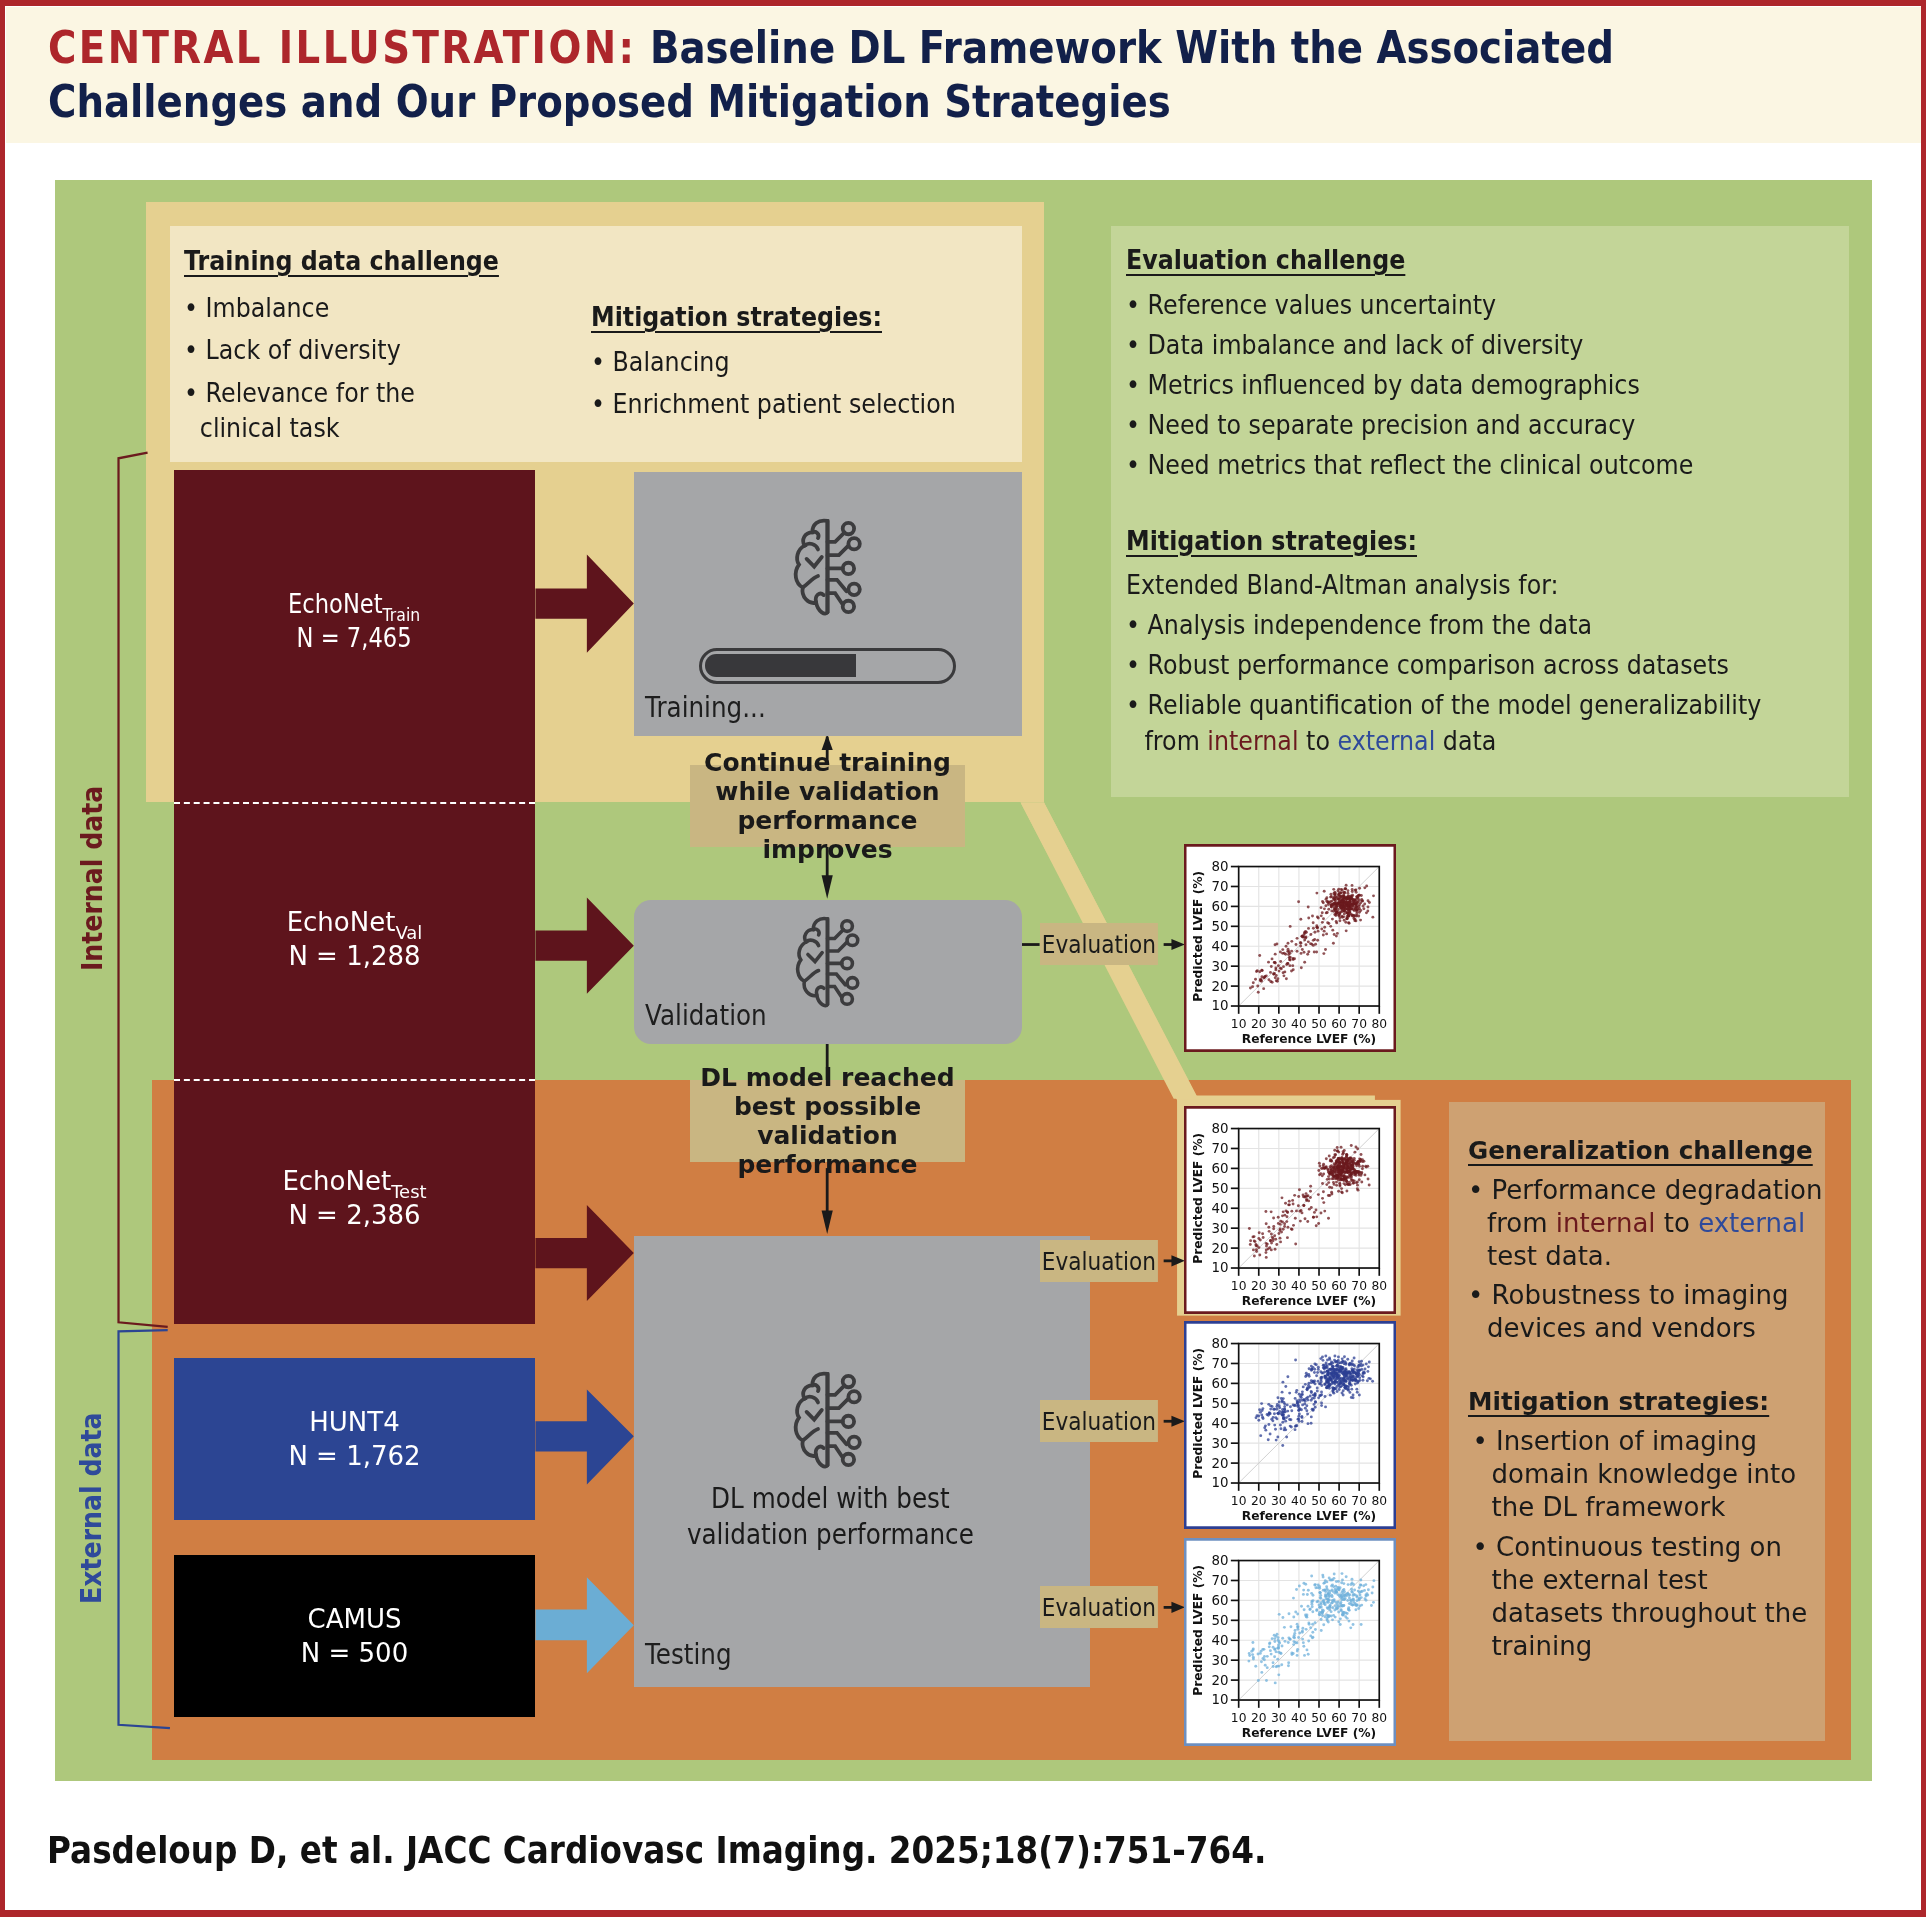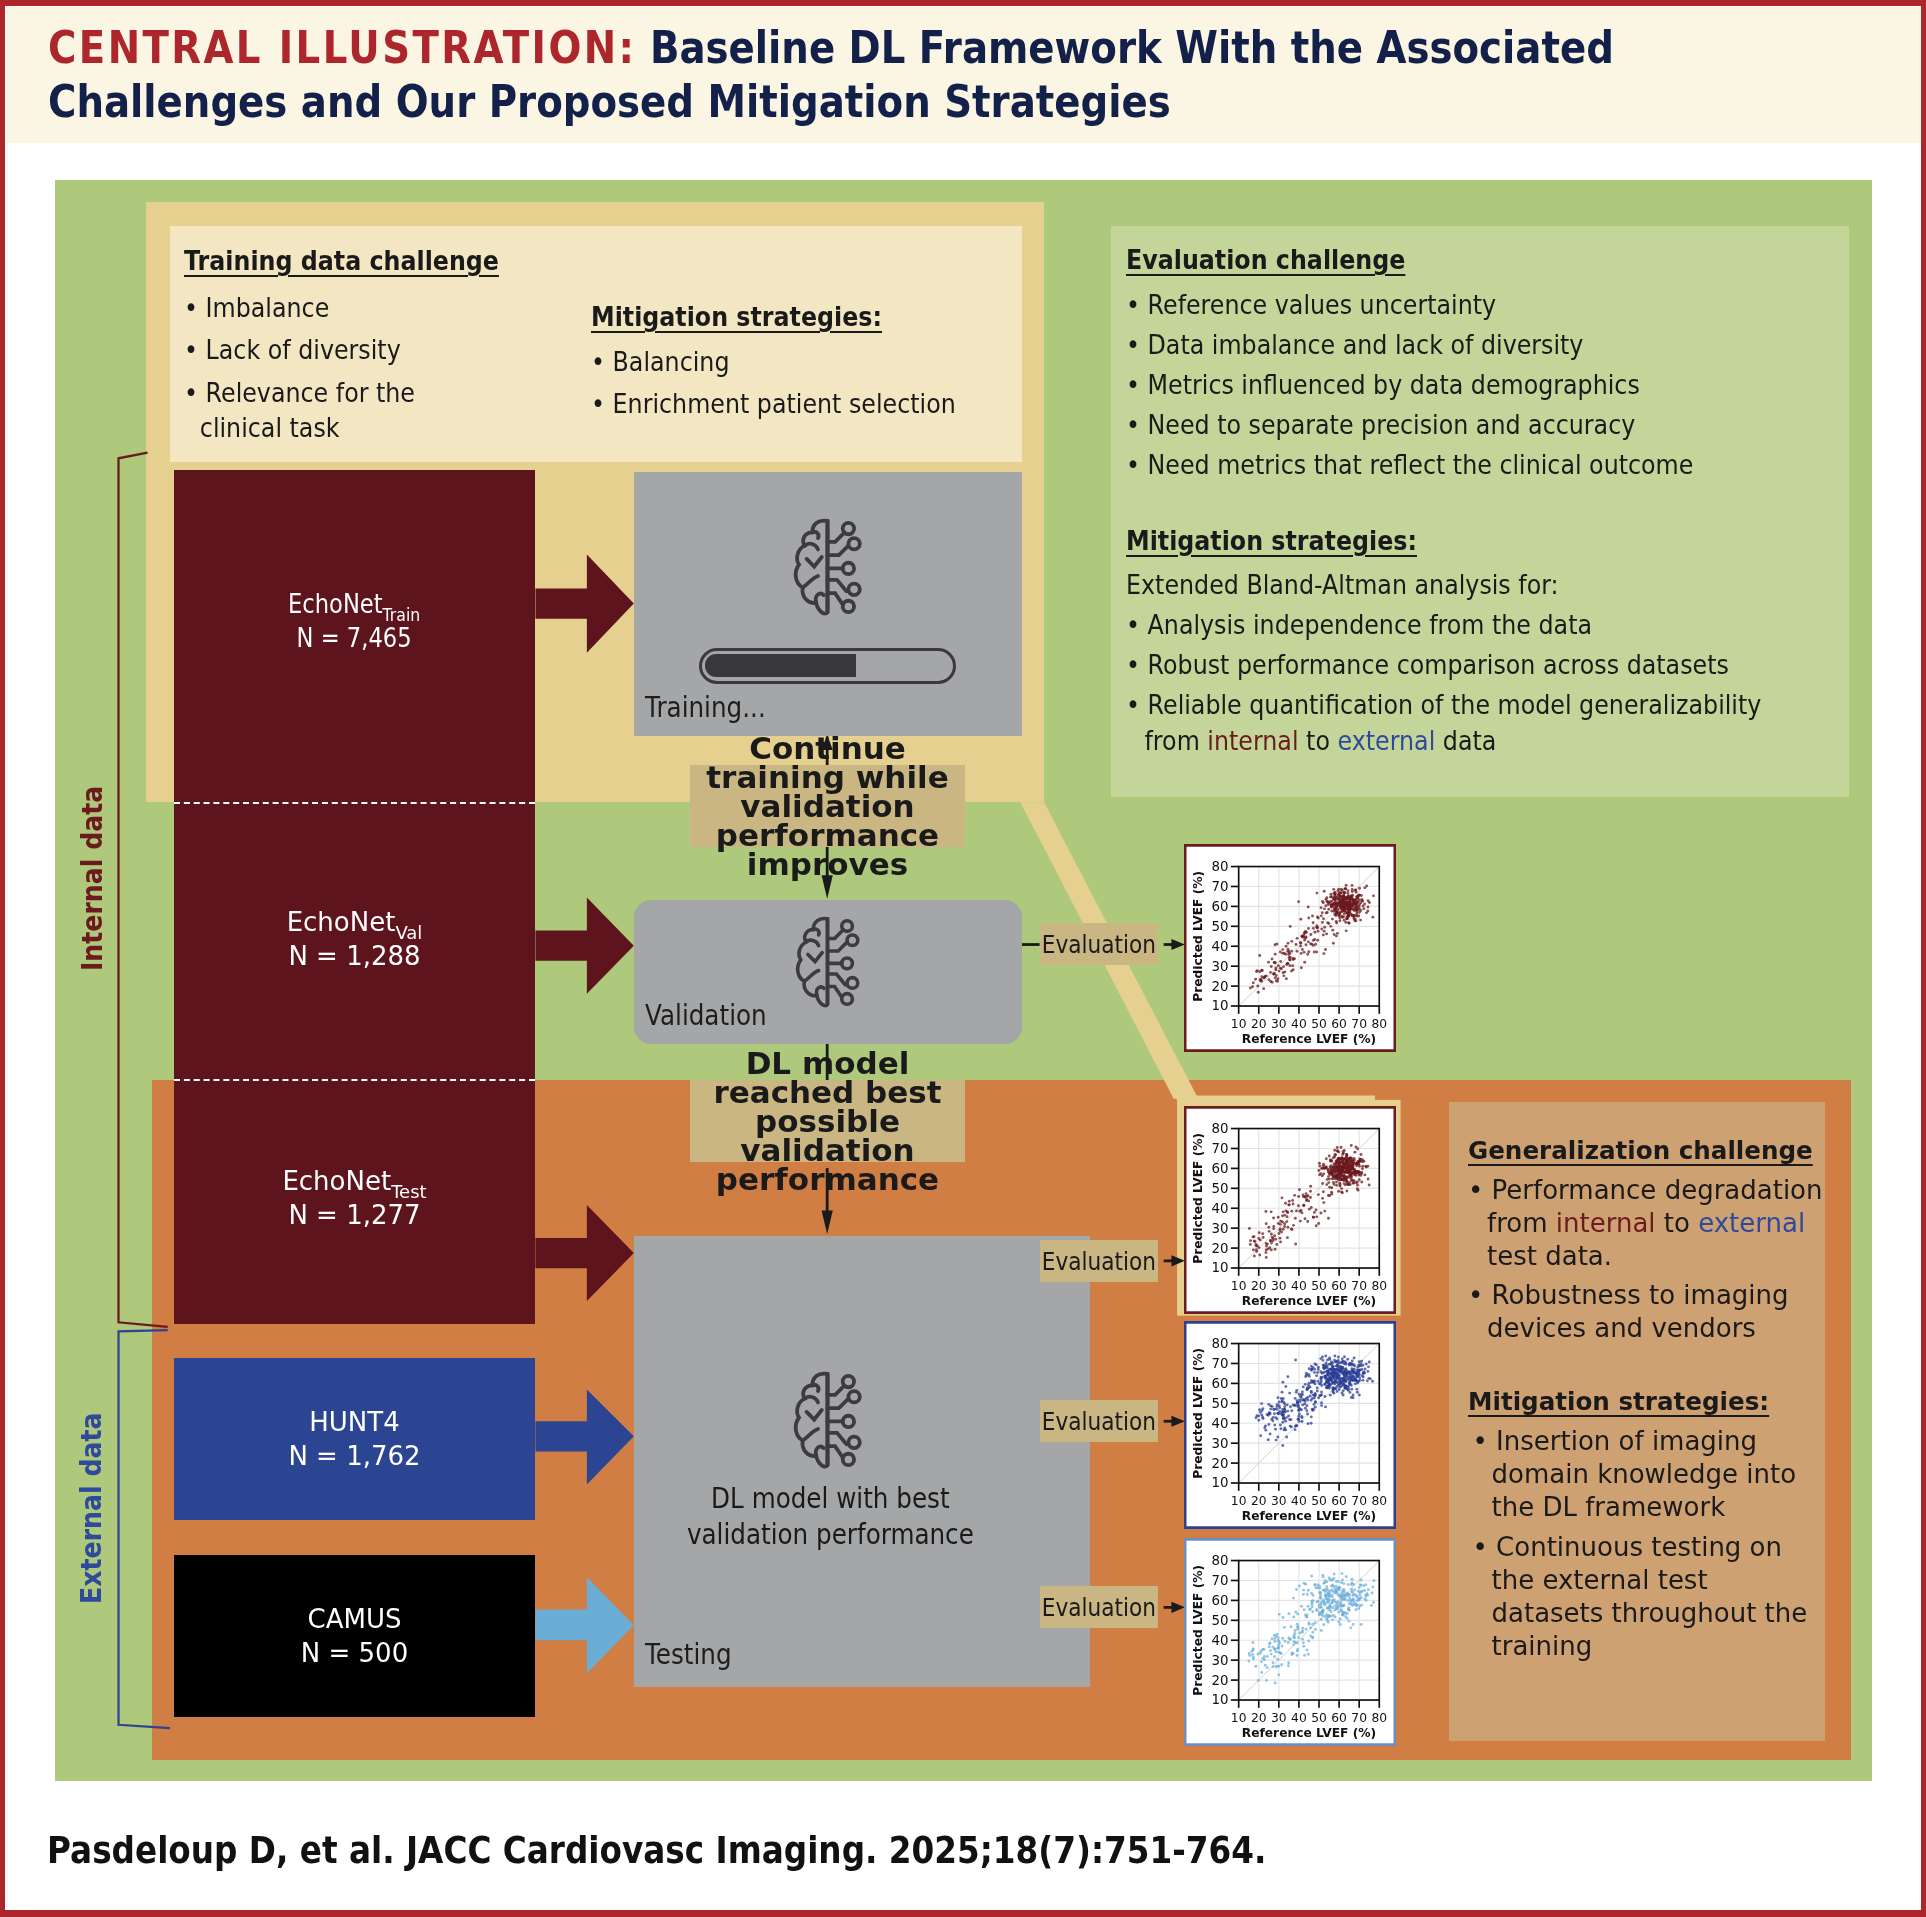--- a/index.html
+++ b/index.html
@@ -18,21 +18,21 @@
   .cond { transform: scaleX(0.88); transform-origin: left top; }
   .txt48 { font-size: 27px; line-height: 42px; }
   .bul { padding-left: 18px; text-indent: -18px; }
   #eval-box { left: 1111px; top: 226px; width: 738px; height: 571px; background: #c3d598; }
   #gen-box { left: 1449px; top: 1102px; width: 376px; height: 639px; background: #cea172; }
   .dataset { display: flex; align-items: center; justify-content: center; text-align: center; color: #ffffff; font-size: 26px; line-height: 34px; }
   .dataset sub { font-size: 18px; vertical-align: -7.8px; line-height: 0; }
   .dashline { border-top: 2.8px dashed #ffffff; height: 0; }
   .gray { background: #a5a6a8; }
   .stage-label { font-size: 28px; color: #1e1e1e; }
-  .note { background: #c9b682; text-align: center; font-weight: bold; font-size: 31px; line-height: 29px; color: #1a1a1a; display: flex; align-items: center; justify-content: center; }
+  .note { background: #c9b682; text-align: center; font-weight: bold; font-size: 25px; line-height: 29px; color: #1a1a1a; display: flex; align-items: center; justify-content: center; }
   .evaltag { background: #c9b682; font-size: 24.6px; line-height: 31px; padding: 0 4.5px; color: #1a1a1a; display:flex; align-items:center; justify-content:center; }
   .vlabel { transform: rotate(-90deg); transform-origin: center; white-space: nowrap; font-weight: bold; font-size: 28px; }
   #citation { left: 47px; top: 1828px; font-weight: bold; font-size: 38px; color: #111; transform: scaleX(0.86); transform-origin: left top; white-space: nowrap; }
   .int { color: #6b1a1e; }
   .ext { color: #2f4a9a; }
 </style>
 </head>
 <body>
 
 <div id="frame" class="abs"></div>
@@ -105,21 +105,21 @@
 <div class="abs dashline" style="left:174px;top:802px;width:361px;"></div>
 <div class="abs dashline" style="left:174px;top:1079px;width:361px;"></div>
 
 <div class="abs dataset cond" style="left:174px;top:565px;width:414px;height:112px;transform:scaleX(0.87);">
   <div><span>EchoNet</span><sub>Train</sub><br><span>N = 7,465</span></div>
 </div>
 <div class="abs dataset" style="left:174px;top:900px;width:361px;height:78px;">
   <div><span>EchoNet</span><sub>Val</sub><br><span>N = 1,288</span></div>
 </div>
 <div class="abs dataset" style="left:174px;top:1159px;width:361px;height:78px;">
-  <div><span>EchoNet</span><sub>Test</sub><br><span>N = 1,277</span></div>
+  <div><span>EchoNet</span><sub>Test</sub><br><span>N = 2,386</span></div>
 </div>
 <div class="abs dataset" style="left:174px;top:1358px;width:361px;height:162px;background:#2c4593;">
   <div><span>HUNT4</span><br><span>N = 1,762</span></div>
 </div>
 <div class="abs dataset" style="left:174px;top:1555px;width:361px;height:162px;background:#000000;">
   <div><span>CAMUS</span><br><span>N = 500</span></div>
 </div>
 
 <svg class="abs" style="left:0;top:0;pointer-events:none" width="1926" height="1917" viewBox="0 0 3446 3430">
   <polygon points="958,1053 1050,1053 1050,992 1134,1080 1050,1168 1050,1107 958,1107" fill="#5e141c"></polygon>

